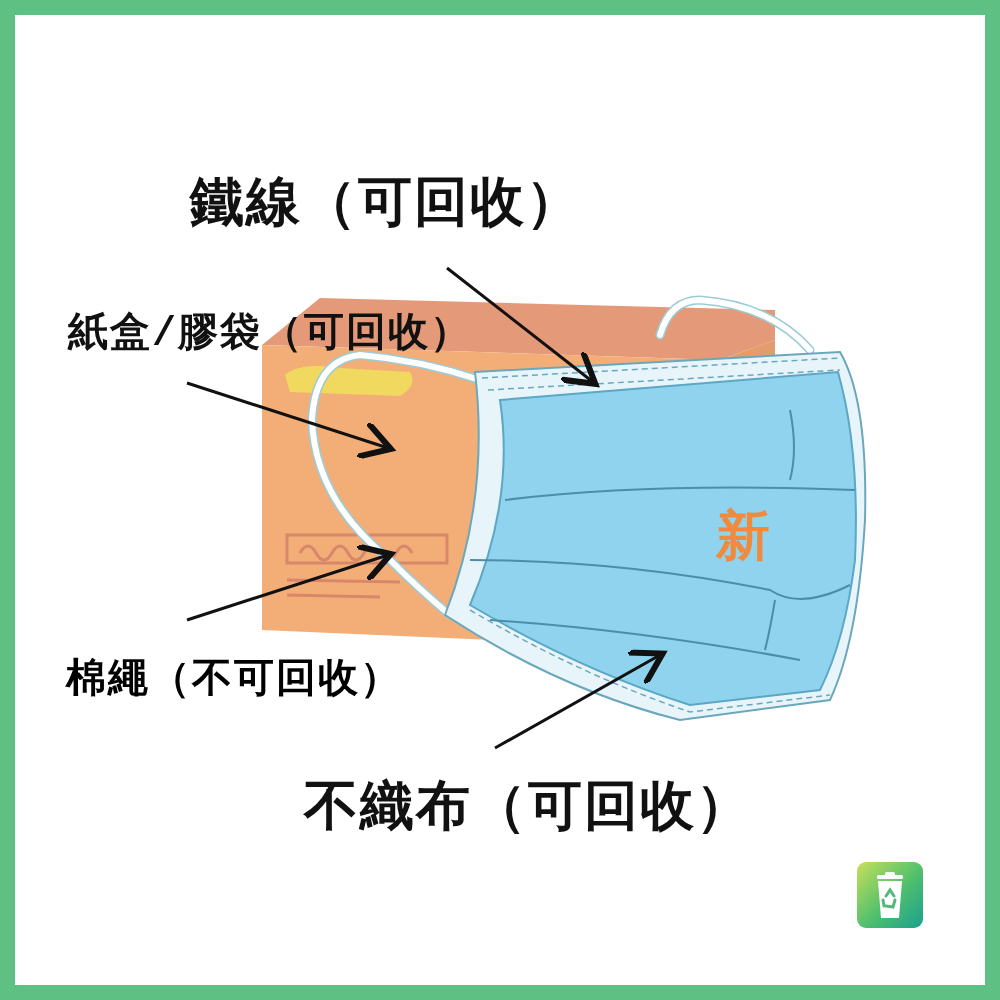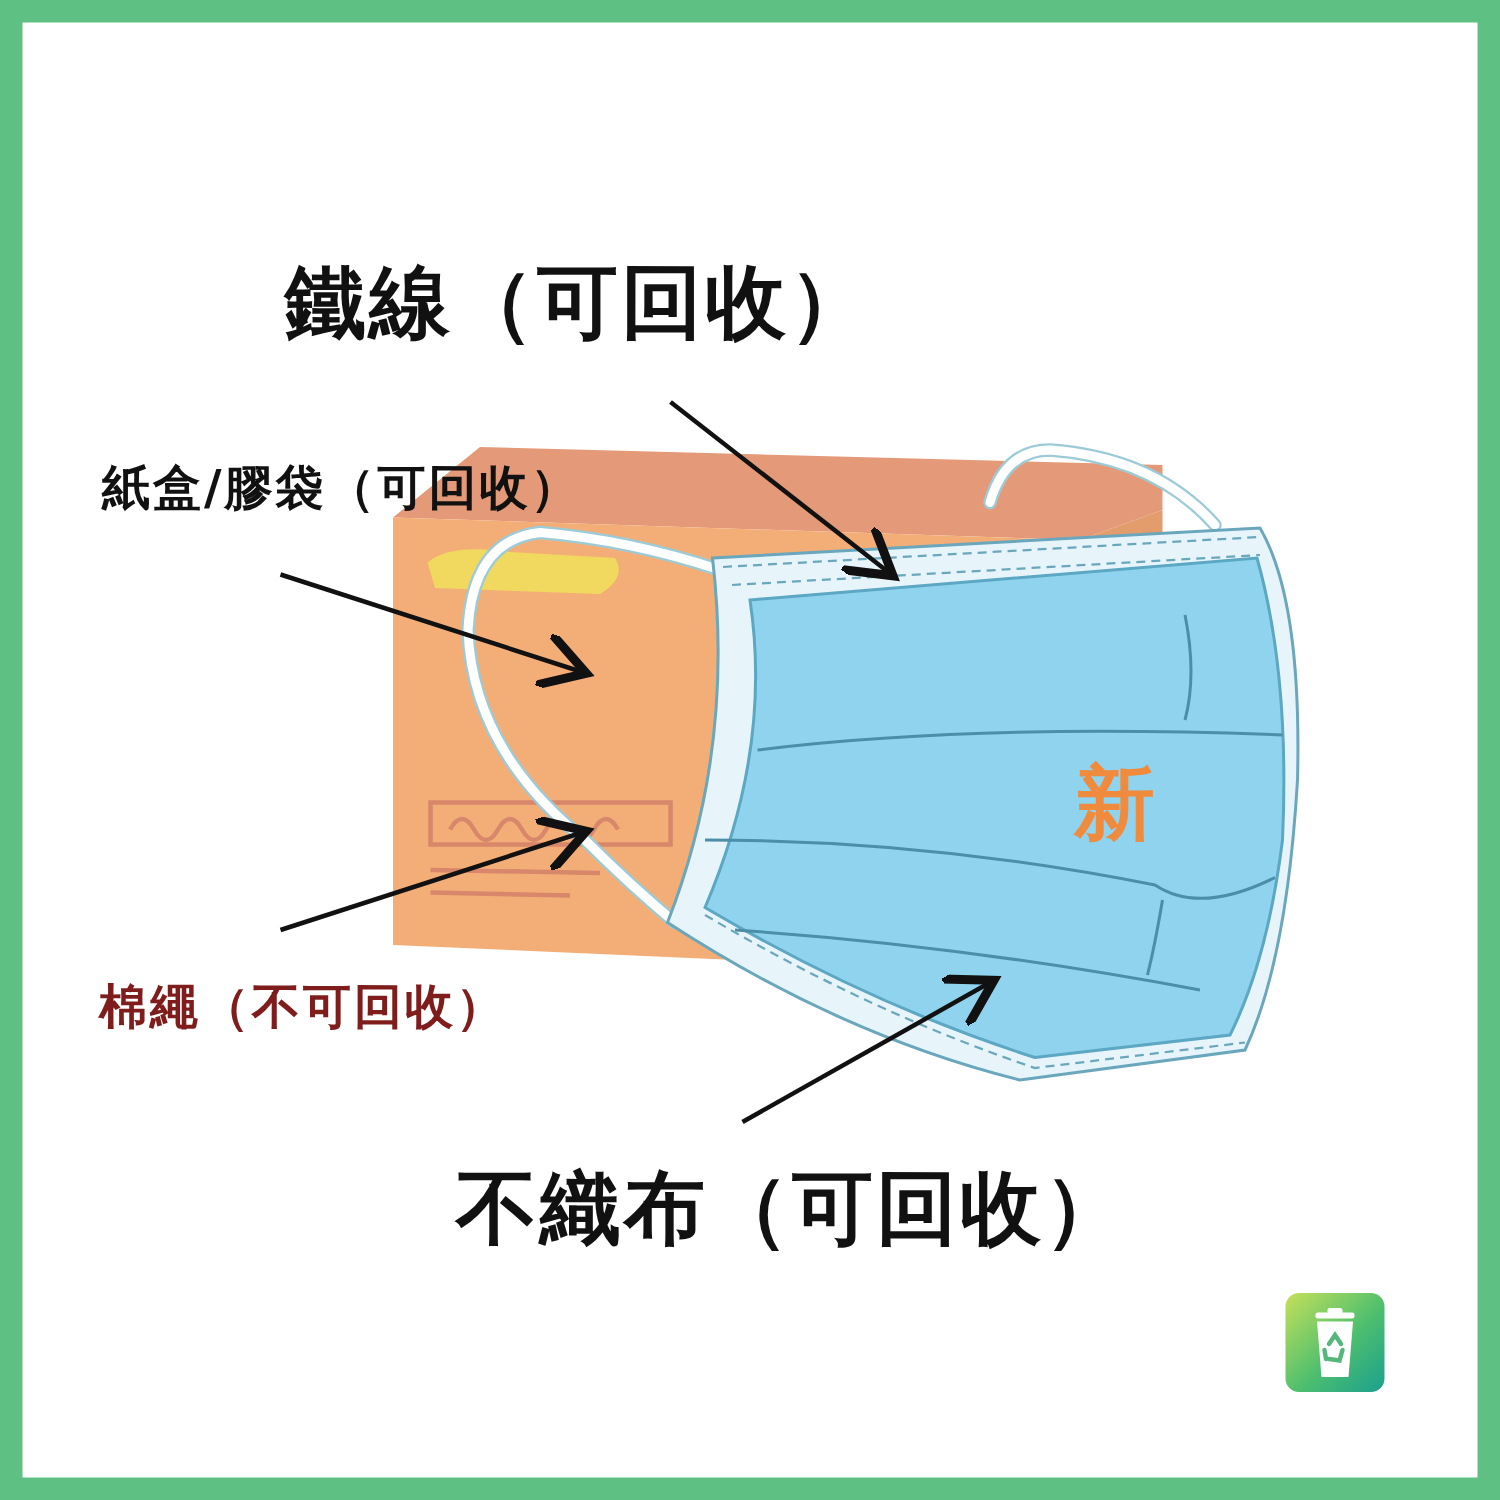--- a/index.html
+++ b/index.html
@@ -13,22 +13,22 @@
       width: 970px; height: 970px;
       background: #ffffff;
       overflow: hidden;
     }
     .illus { position: absolute; left: 0; top: 0; width: 1000px; height: 1000px; }
     .label {
       position: absolute; white-space: nowrap; font-weight: bold;
       color: #111111; letter-spacing: 2px;
     }
     .label.big { font-size: 54px; }
-    .label.mid { font-size: 32px; }
-    .label.red { color: #7f1d1d; }
+    .label.mid { font-size: 40px; font-family: Liberation Mono, monospace; }
+    .label.red { color: #000000; }
     .new-mark {
       position: absolute; left: 716px; top: 500px;
       font-size: 54px; font-weight: bold; color: #f08a3c;
     }
     .bin-icon {
       position: absolute; left: 857px; top: 862px; width: 66px; height: 66px;
       border-radius: 9px;
       background: linear-gradient(135deg, #c6e05a 0%, #4fbf6e 55%, #1aa08e 100%);
     }
   </style>

